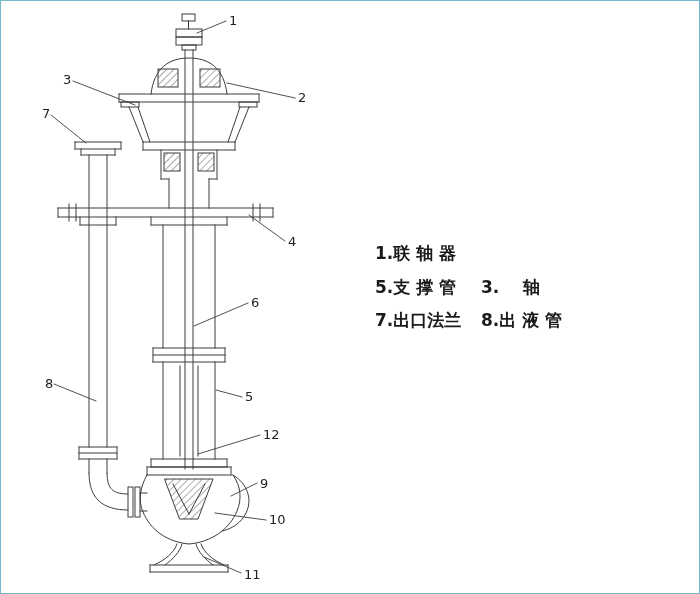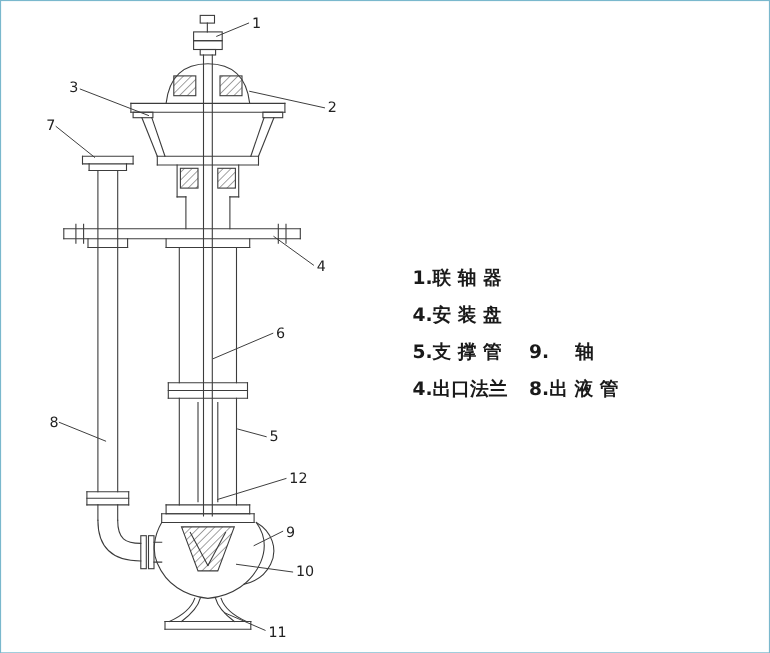--- a/index.html
+++ b/index.html
@@ -198,27 +198,26 @@
       <text x="243" y="578">11</text>
       <text x="262" y="438">12</text>
     </g>
   </svg>
 
   <div class="legend">
     <div class="legend-row">
       <span>1.联 轴 器</span>
     </div>
     <div class="legend-row">
-      <span>4.安 装 盘</span>
     </div>
     <div class="legend-row">
       <span>5.支 撑 管</span>
-      <span>9.    轴</span>
-    </div>
-    <div class="legend-row">
-      <span>4.出口法兰</span>
+      <span>3.    轴</span>
+    </div>
+    <div class="legend-row">
+      <span>7.出口法兰</span>
       <span>8.出 液 管</span>
     </div>
     <div class="legend-row">
     </div>
   </div>
 
 </div>
 
 </body></html>

